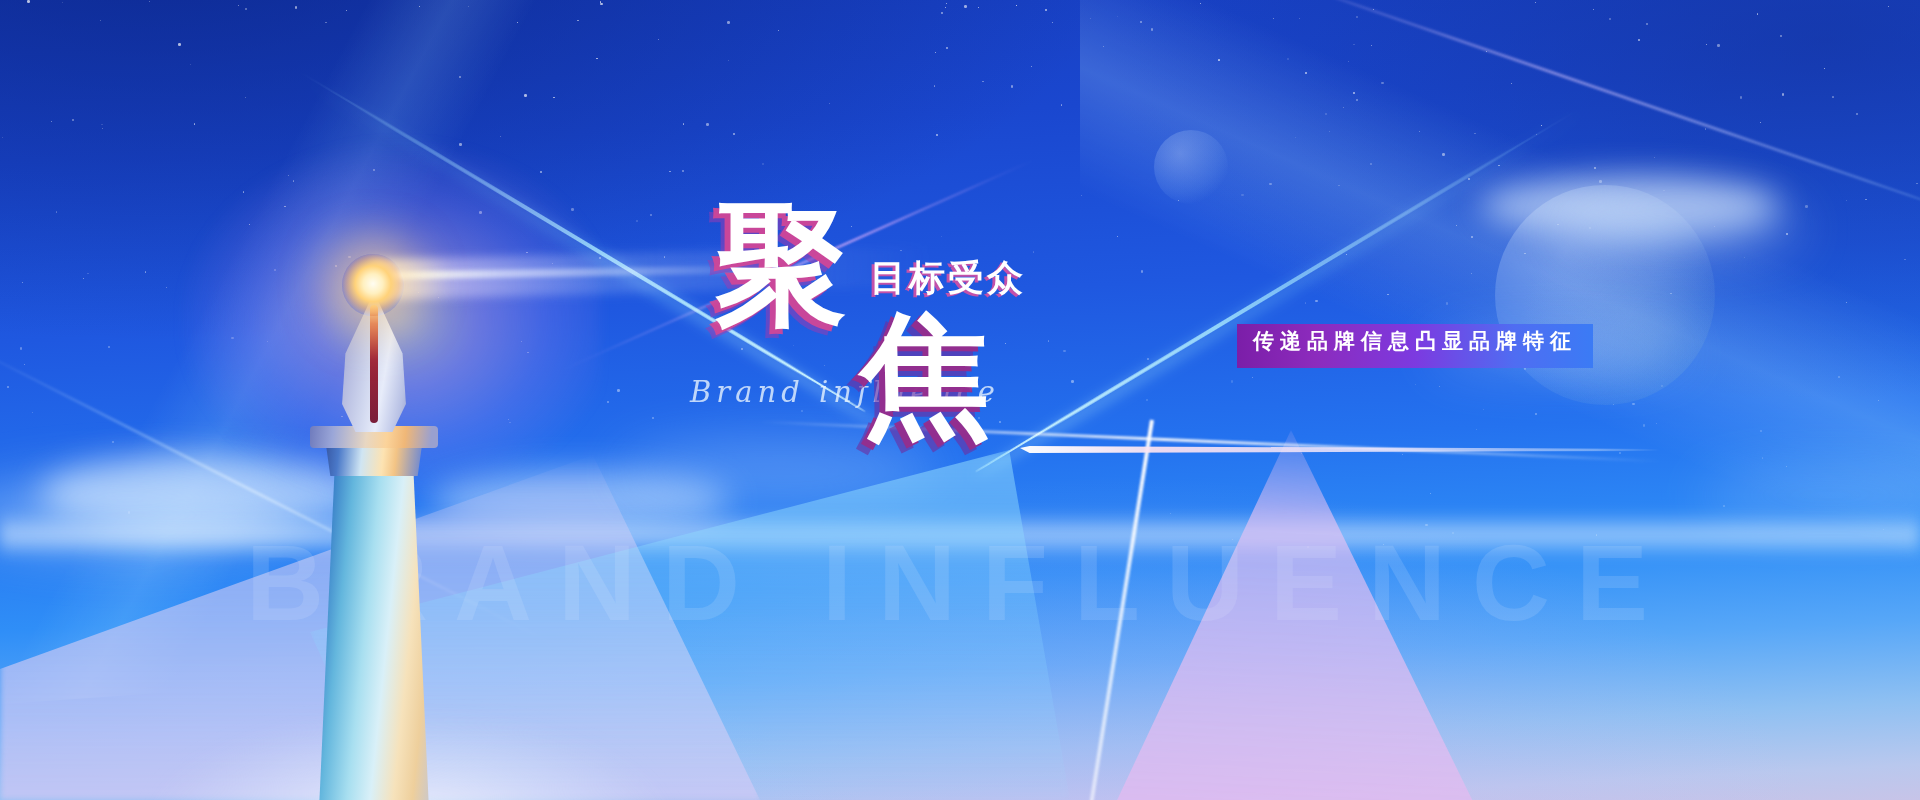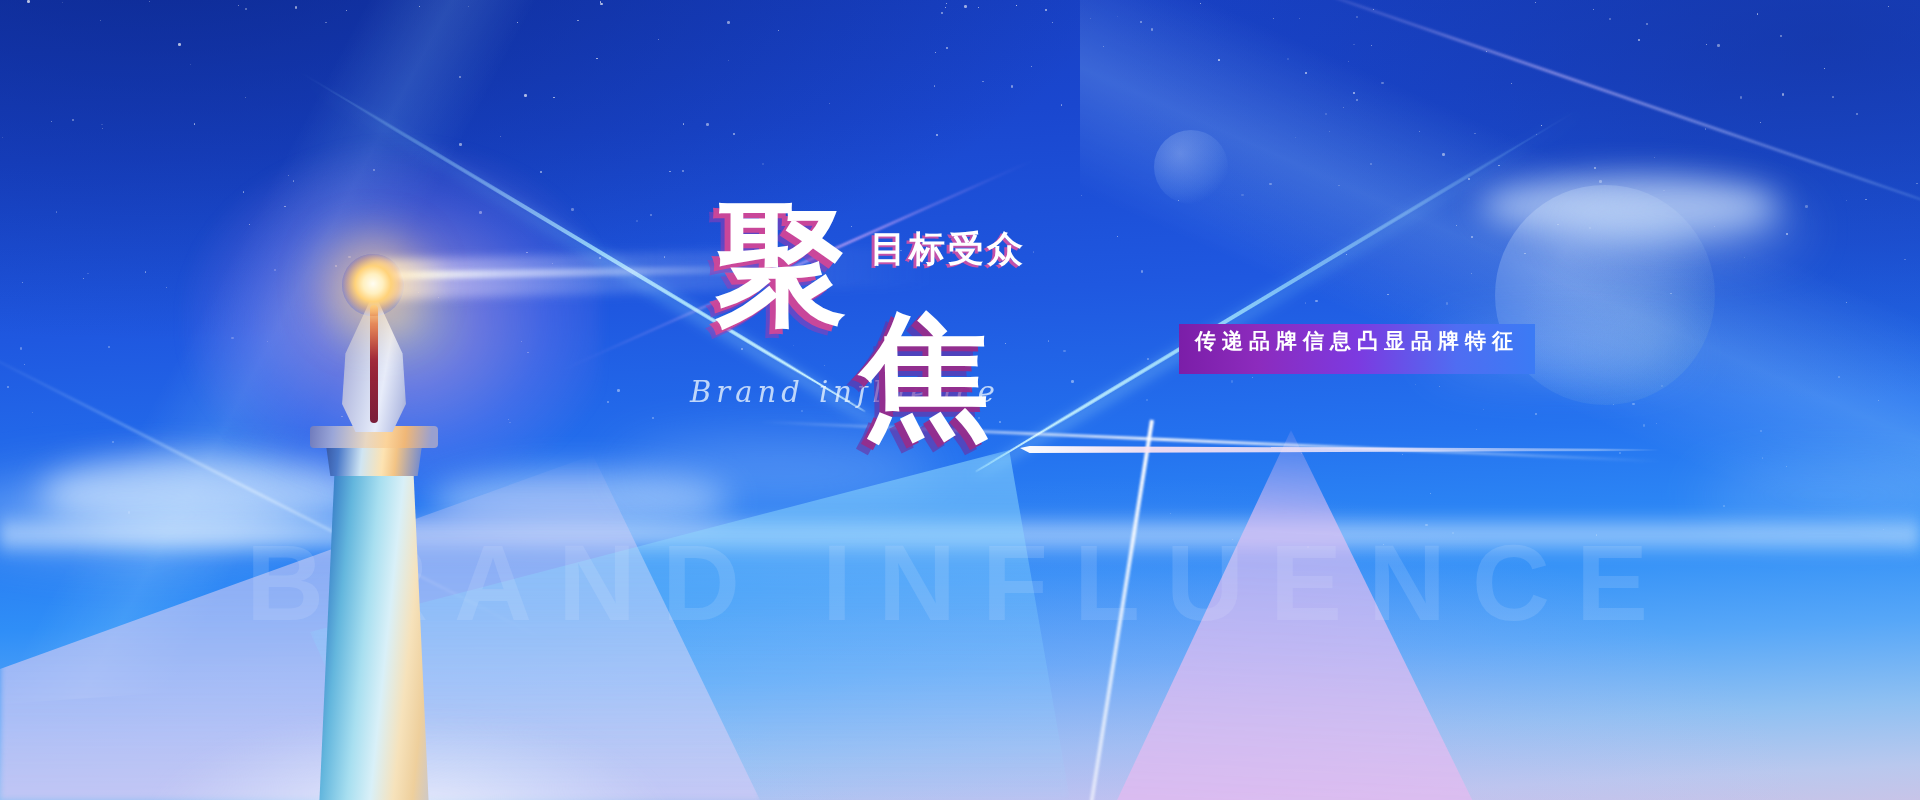--- a/index.html
+++ b/index.html
@@ -180,39 +180,39 @@
 
   .ju{
     position:absolute;left:15px;top:0px;font-size:132px;line-height:1;
     text-shadow:-6px 5px 0 rgba(210,70,150,.92), -10px 9px 0 rgba(150,60,180,.55);
   }
   .jiao{
     position:absolute;left:160px;top:110px;font-size:132px;line-height:1;
     text-shadow:-6px 5px 0 rgba(150,45,140,.95), -11px 10px 0 rgba(110,45,160,.6);
   }
   .target{
-    position:absolute;left:170px;top:31px;font-size:36px;letter-spacing:3px;line-height:1;
+    position:absolute;left:170px;top:60px;font-size:36px;letter-spacing:3px;line-height:1;
     text-shadow:-3px 2px 0 rgba(225,80,160,.85);
   }
   .script{
     position:absolute;left:-10px;top:175px;font-size:29px;color:rgba(236,246,255,.78);
     font-family:"DejaVu Serif","Liberation Serif",serif;font-style:italic;
     letter-spacing:5px;white-space:nowrap;
   }
 
   .line1{position:absolute;left:320px;top:48px;display:flex;align-items:flex-end;gap:18px;}
   .yunin{
     font-size:74px;line-height:1;letter-spacing:2px;
     text-shadow:3px 3px 0 rgba(200,220,255,.45), 5px 5px 0 rgba(150,185,245,.30);
   }
   .sub1{font-size:44px;line-height:1.1;letter-spacing:7px;padding-bottom:6px;}
 
   .badge{
-    position:absolute;left:479px;top:124px;
-    padding:6px 16px 23px 16px;font-size:21px;letter-spacing:6px;line-height:1;color:#fff;font-weight:700;
+    position:absolute;left:537px;top:124px;
+    padding:6px 16px 17px 16px;font-size:21px;letter-spacing:6px;line-height:1;color:#fff;font-weight:700;
     background:linear-gradient(90deg,#7b1ea8 0%,#8c2bbd 22%,#7c3ae0 50%,#4f6df2 78%,#3b7bf5 100%);
   }
   .line2{
     position:absolute;left:320px;top:170px;font-size:62px;line-height:1;letter-spacing:4px;
     text-shadow:3px 3px 0 rgba(195,218,255,.42), 5px 5px 0 rgba(150,185,245,.26);
   }
   .rule{
     position:absolute;left:320px;top:246px;width:640px;height:7px;
     background:linear-gradient(90deg,rgba(255,255,255,.98) 0%,rgba(252,226,240,.92) 22%,rgba(248,236,252,.80) 55%,rgba(255,255,255,.35) 90%,rgba(255,255,255,0) 100%);
     clip-path:polygon(0% 30%, 1.5% 0%, 100% 42%, 100% 70%, 1.5% 100%);

